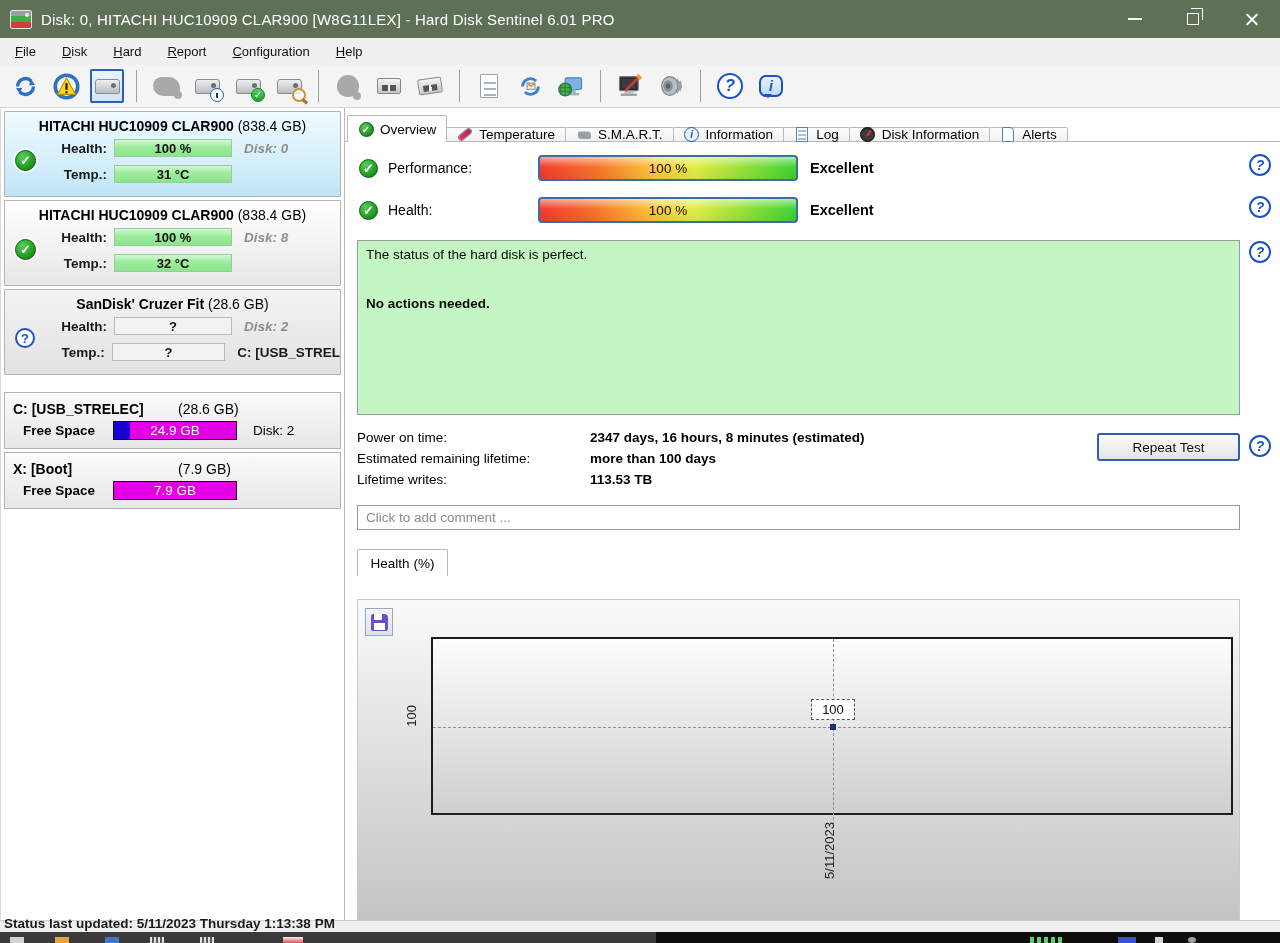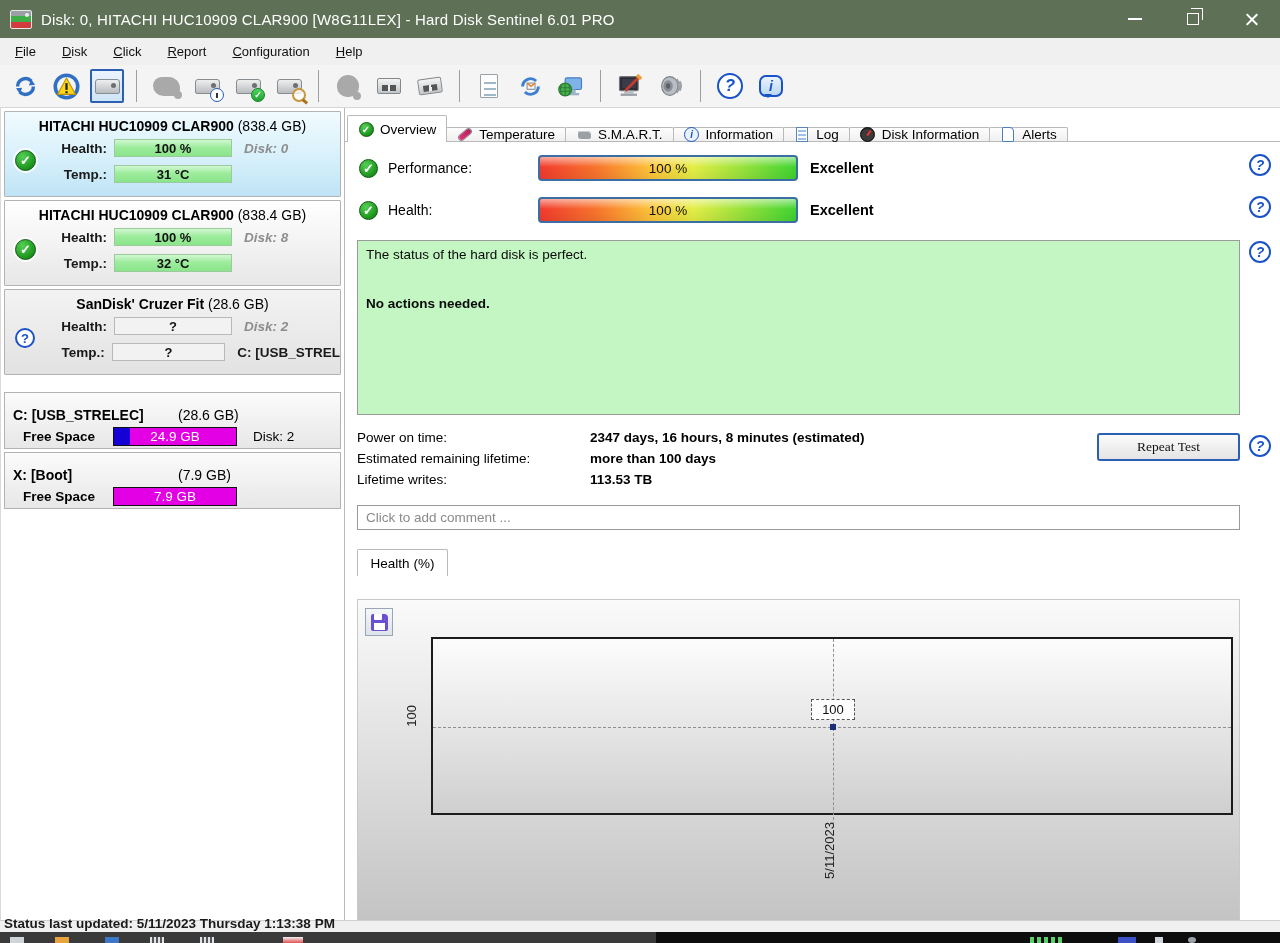--- a/index.html
+++ b/index.html
@@ -71,21 +71,21 @@
   .q-ic { width:20px; height:20px; border-radius:50%; border:2px solid #1a52c8; background:#fff; color:#1a52c8; font-weight:bold;
           display:flex; align-items:center; justify-content:center; font-size:13px; }
   .disk-row { display:flex; align-items:center; height:24px; margin-top:2px; font-size:13.5px; }
   .disk-row .lbl { width:62px; margin-left:40px; text-align:right; font-weight:bold; color:#1a1a1a; }
   .meter { width:118px; height:18px; margin-left:7px; border:1px solid #b9b9b9; background:#f2f2f2;
            display:flex; align-items:center; justify-content:center; font-size:13px; font-weight:bold; color:#111; }
   .meter.green { background:linear-gradient(#d2f8d2,#9dec9d 45%,#8ae58a); border-color:#9dca9d; }
   .disk-row .right-note { margin-left:12px; color:#8d8d8d; font-style:italic; font-weight:bold; font-size:13.5px; white-space:nowrap; }
   .disk-row .right-note.dark { color:#1a1a1a; }
   .sidebar-gap { height:14px; }
-  .part-card { border:1px solid #b3b3b3; margin-bottom:3px; height:57px; background:linear-gradient(#fbfbfb,#e7e7e7); padding-top:14px; }
+  .part-card { border:1px solid #b3b3b3; margin-bottom:3px; height:57px; background:linear-gradient(#fbfbfb,#e7e7e7); padding-top:8px; }
   .part-title { display:flex; font-size:14px; padding-left:8px; }
   .part-title .nm { font-weight:bold; width:165px; }
   .part-row { display:flex; align-items:center; margin-top:4px; font-size:13.5px; }
   .part-row .lbl { width:86px; margin-left:18px; font-weight:bold; }
   .freebar { width:124px; height:19px; border:1px solid #111; margin-left:4px; position:relative; display:flex; }
   .freebar .used { background:#1500d6; height:100%; }
   .freebar .free { background:#e400e4; height:100%; flex:1; }
   .freebar .txt { position:absolute; inset:0; display:flex; align-items:center; justify-content:center; color:#fff; font-weight:normal; font-size:13.5px; }
 
   
@@ -114,21 +114,21 @@
   .rating { font-size:14.5px; font-weight:bold; margin-left:12px; }
   .help-col { position:absolute; left:904px; }
 
   .statusbox { position:absolute; left:12px; top:132px; width:883px; height:175px; background:#c3f6c3; border:1px solid #9a9a9a; padding:6px 8px; font-size:13.5px; color:#0a0a0a; }
   .statusbox .l2 { font-weight:bold; margin-top:34px; }
 
   .stat-row { position:absolute; left:12px; display:flex; font-size:13.5px; }
   .stat-row .sl { width:233px; } .stat-row .sv { font-weight:bold; }
 
   .repeat-btn { position:absolute; left:752px; top:325px; width:143px; height:28px; border:2px solid #2b5fb4; border-radius:3px;
-                background:linear-gradient(#fbfbfb,#e4e4e4); font-size:13.5px; font-family:Liberation Serif, serif; color:#111; }
+                background:linear-gradient(#fbfbfb,#e4e4e4); font-size:13.5px; font-family:Liberation Sans, sans-serif; color:#111; }
 
   .comment-input { position:absolute; left:12px; top:397px; width:883px; height:25px; border:1px solid #9a9a9a; padding:0 8px;
                    font-size:13.5px; color:#8a8a8a; font-family:"Liberation Sans",sans-serif; background:#fff; }
   .comment-input::placeholder { color:#8a8a8a; opacity:1; }
 
   
   .chart-tab { position:absolute; left:12px; top:441px; width:91px; height:27px; background:#fff; border:1px solid #b9b9b9; border-bottom:none;
                border-radius:2px 2px 0 0; display:flex; align-items:center; justify-content:center; font-size:13.5px; z-index:2; }
   .chart-panel { position:absolute; left:12px; top:467px; width:883px; height:349px; border:1px solid #c9c9c9;
                  background:linear-gradient(#fafafa,#bfbfbf);margin-top:24px; }
@@ -171,21 +171,21 @@
         </div>
       <div class="win-btn">
           <span class="glyph-close"></span>
         </div>
     </div>
   </div>
 
   <div class="menubar">
     <span class="menu-item">File</span>
     <span class="menu-item">Disk</span>
-    <span class="menu-item">Click</span>
+    <span class="menu-item">Hard</span>
     <span class="menu-item">Report</span>
     <span class="menu-item">Configuration</span>
     <span class="menu-item">Help</span>
   </div>
 
   <div class="toolbar">
     <div class="tb-btn">
       <svg width="27" height="27" viewBox="0 0 24 24">
           <path d="M19 12a7 7 0 0 1-12.2 4.7" fill="none" stroke="#2f6fc4" stroke-width="3"></path>
           <path d="M5 12a7 7 0 0 1 12.2-4.7" fill="none" stroke="#2f6fc4" stroke-width="3"></path>

